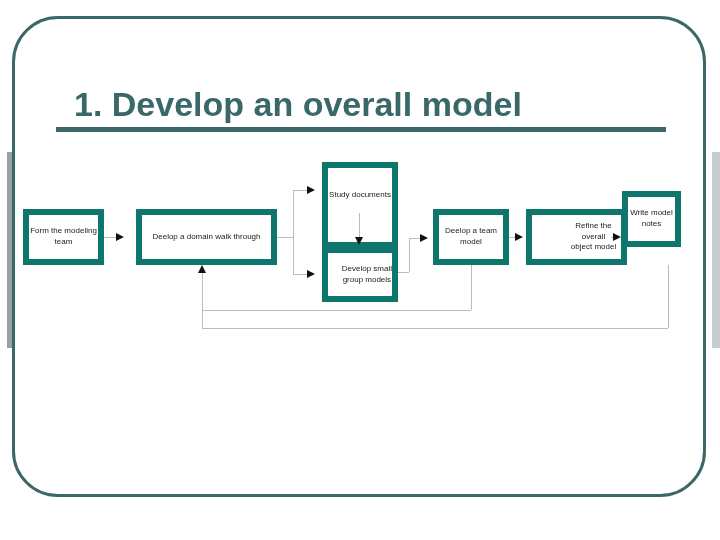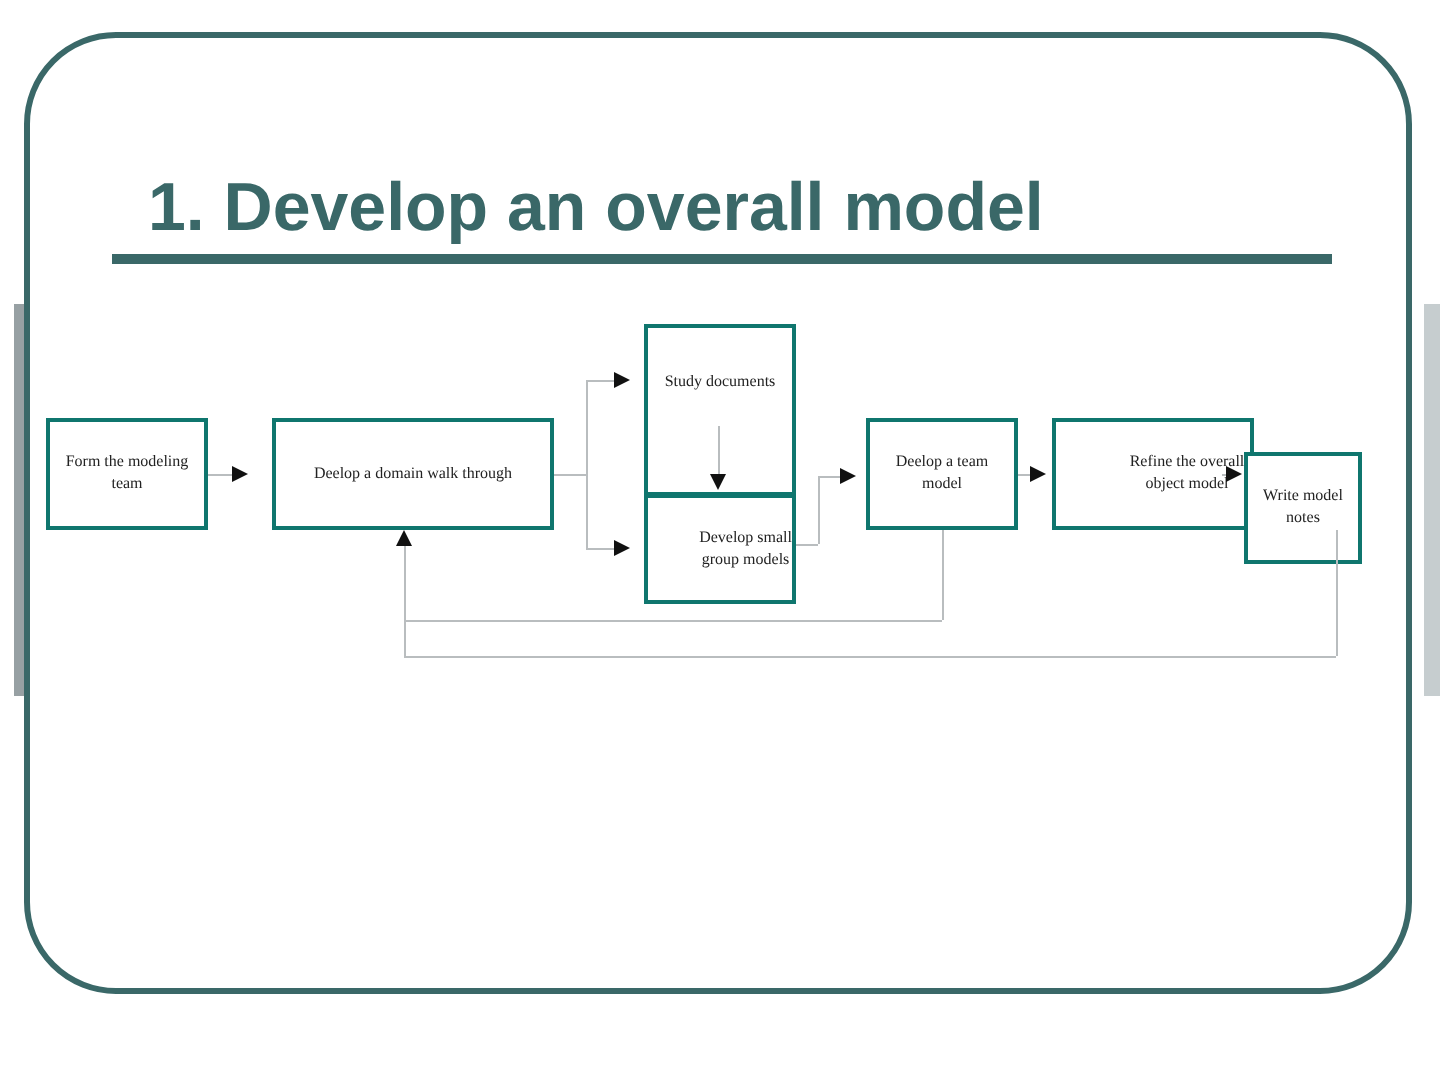--- a/index.html
+++ b/index.html
@@ -14,25 +14,24 @@
   .edge-strip-left{position:absolute;left:7px;top:152px;width:5px;height:196px;background:#97a0a3;}
   .edge-strip-right{position:absolute;left:712px;top:152px;width:8px;height:196px;background:#c6cdcf;}
   .slide-title{
     position:absolute;left:74px;top:87px;
     font-size:34px;font-weight:700;color:#3a6868;letter-spacing:0px;line-height:1;
     white-space:nowrap;
   }
   .title-underline{position:absolute;left:56px;top:127px;width:610px;height:5px;background:#3a6868;}
   
   .node{
-    position:absolute;background:#ffffff;border:2px solid #0f766e;
+    position:absolute;background:#ffffff;border:6px solid #0f766e;
     display:flex;align-items:center;justify-content:center;text-align:center;
     font-size:8px;line-height:1.35;color:#222;white-space:pre-line;
     box-sizing:border-box;
-    font-family:Liberation Serif, serif;
   }
   .node.top-label{align-items:flex-start;padding-top:22px;}
   .hline{position:absolute;height:1px;background:#b9bdbf;}
   .vline{position:absolute;width:1px;background:#b9bdbf;}
   .arr-right{position:absolute;width:0;height:0;border-left:8px solid #111;border-top:4px solid transparent;border-bottom:4px solid transparent;}
   .arr-up{position:absolute;width:0;height:0;border-bottom:8px solid #111;border-left:4px solid transparent;border-right:4px solid transparent;}
   .arr-down{position:absolute;width:0;height:0;border-top:8px solid #111;border-left:4px solid transparent;border-right:4px solid transparent;}
 </style>
 </head>
 <body>
@@ -69,21 +68,21 @@
     <div class="node" style="left:433px;top:209px;width:76px;height:56px;">
       <span>Deelop a team
 model</span>
     </div>
 
     <div class="node" style="left:526px;top:209px;width:101px;height:56px;padding-left:34px;">
       <span>Refine the overall
 object model</span>
     </div>
 
-    <div class="node" style="left:622px;top:226px;width:59px;height:56px;align-items:center;">
+    <div class="node" style="left:622px;top:191px;width:59px;height:56px;align-items:center;">
       <span>Write model notes</span>
     </div>
 
     <div class="hline" style="left:104px;top:237px;width:12px;"></div>
     <div class="arr-right" style="left:116px;top:233px;"></div>
 
     <div class="hline" style="left:277px;top:237px;width:16px;"></div>
     <div class="vline" style="left:293px;top:190px;height:85px;"></div>
 
     <div class="hline" style="left:293px;top:190px;width:14px;"></div>

